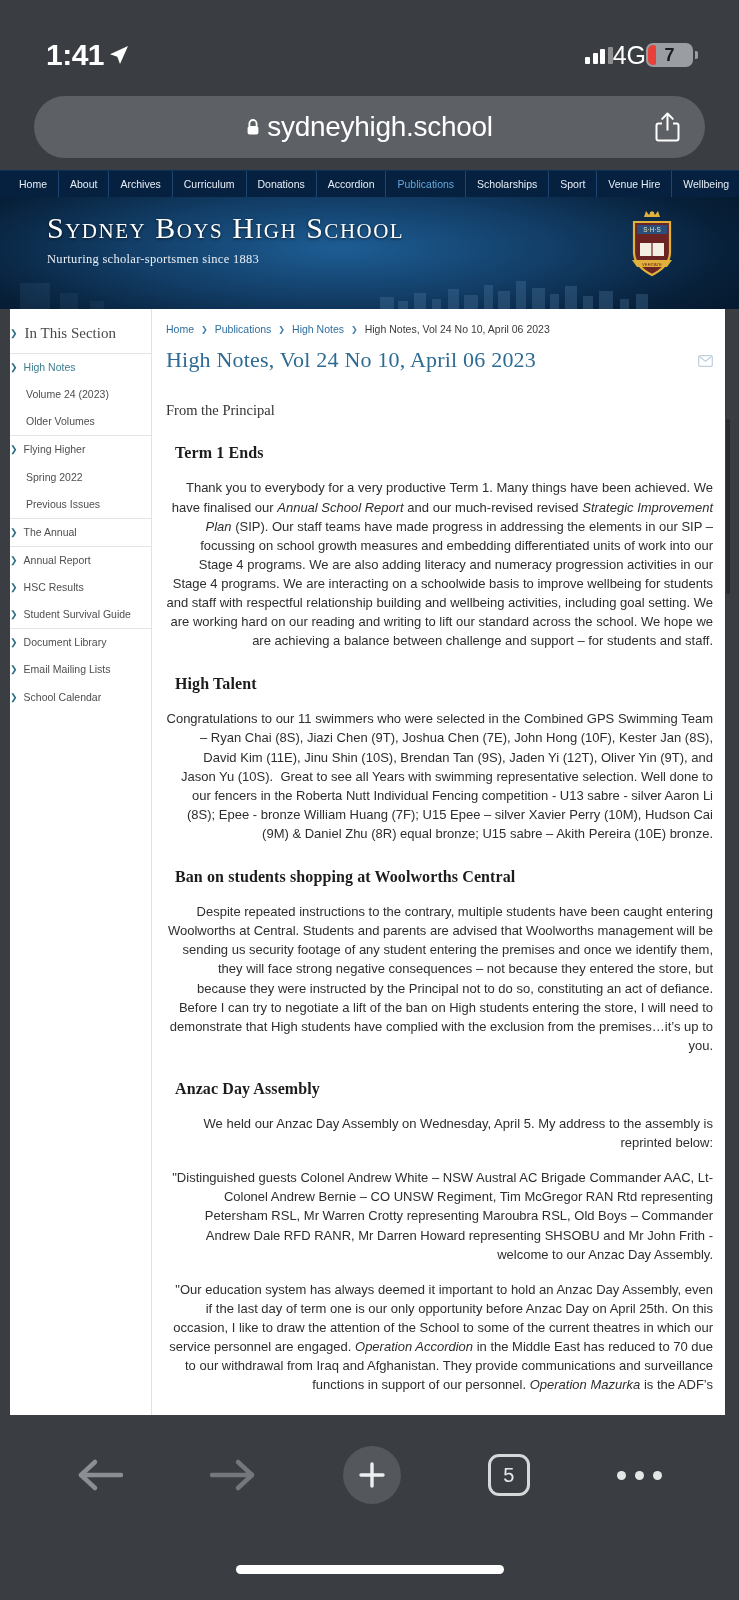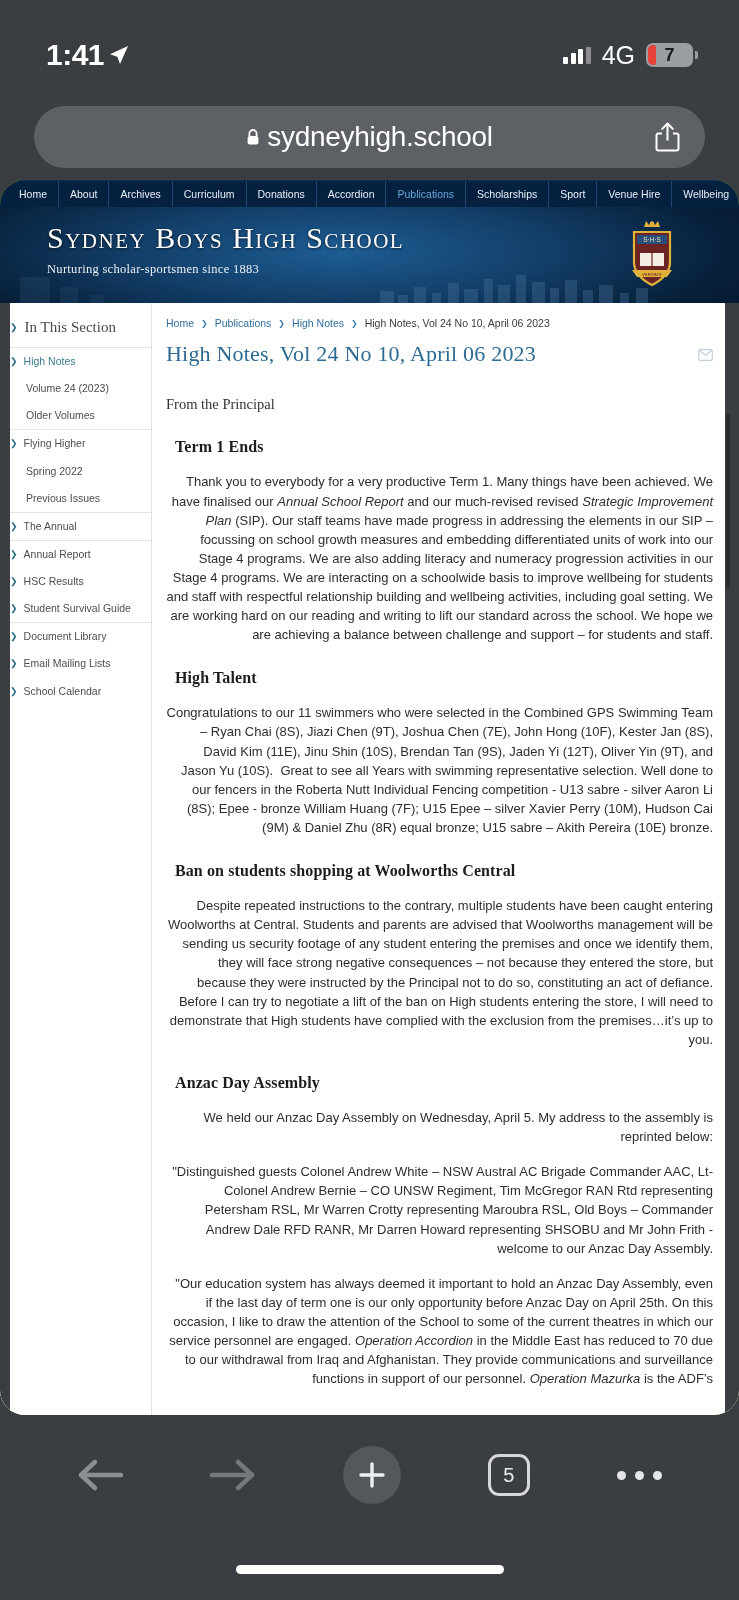--- a/index.html
+++ b/index.html
@@ -19,21 +19,21 @@
   
   .statusbar {
     height: 88px;
     display: flex; align-items: center; justify-content: space-between;
     padding: 22px 46px 0 46px;
     color: #fff;
   }
   .sb-left { display: flex; align-items: center; gap: 5px; }
   .sb-time { font-size: 30px; font-weight: 600; letter-spacing: -0.5px; }
   .loc-arrow { width: 20px; height: 20px; display:block; }
-  .sb-right { display: flex; align-items: center; gap: 11px; }
+  .sb-right { display: flex; align-items: center; }
   .bars { display: flex; align-items: flex-end; gap: 2.5px; height: 17px; }
   .bars i { width: 5px; background: #fff; display: block; border-radius: 1px; }
   .bars i:nth-child(1){ height: 7px; }
   .bars i:nth-child(2){ height: 11px; }
   .bars i:nth-child(3){ height: 15px; }
   .bars i:nth-child(4){ height: 17px; opacity: .42; }
   .net { font-size: 25px; font-weight: 500; }
   .batt {
     position: relative; width: 47px; height: 24px;
     border-radius: 7px; background: #9a9da1;
@@ -50,53 +50,53 @@
   .batt .pct {
     position: relative; font-size: 18px; font-weight: 600; color: #1c1c1e;
     z-index: 2;
   }
 
   
   .urlbar-wrap { padding: 8px 34px 12px 34px; }
   .urlbar {
     height: 62px; border-radius: 31px; background: #5d6166;
     display: flex; align-items: center; justify-content: center;
-    position: relative; padding: 0 22px; margin-top: 10px;
+    position: relative; padding: 0 22px;
   }
   .url-center { display: flex; align-items: center; gap: 7px; }
   .lock { width: 14px; height: 17px; display:block; }
   .url-text { color: #fff; font-size: 28px; letter-spacing: -0.3px; }
   .share-btn { position: absolute; right: 24px; top: 50%; transform: translateY(-50%); }
   .share-ico { width: 27px; height: 31px; display: block; }
 
   
   .page {
     flex: 1; background: #84cc16; overflow: hidden;
-    display: flex; flex-direction: column; position: relative; border-radius: 25px;
+    display: flex; flex-direction: column; position: relative;
   }
 
   
   .sitenav {
     background: #06213f;
     height: 27px;
     display: flex; align-items: center;
     padding-left: 8px;
     border-top: 1px solid #0c3057;
   }
   .sitenav a {
     color: #e7eef6; font-size: 10.5px; text-decoration: none;
     padding: 0 11px; line-height: 26px;
     border-right: 1px solid #1e4670; white-space: nowrap;
   }
   .sitenav a:last-of-type { border-right: none; }
   .sitenav a.active { color: #63a6d8; }
 
   
   .banner {
-    height: 96px; position: relative; overflow: hidden;
+    height: 112px; position: relative; overflow: hidden;
     background:
       radial-gradient(ellipse 520px 120px at 46% 46%, #1d5d94 0%, #123d66 42%, #071f38 76%, #04162a 100%);
   }
   .banner .skyline {
     position: absolute; bottom: 0; left: 0; right: 0; height: 34px; opacity: .33;
   }
   .banner-txt { position: absolute; left: 47px; top: 14px; }
   .school-name {
     font-family: "Liberation Serif", serif;
     color: #fff; font-size: 30px; letter-spacing: 1.5px;

